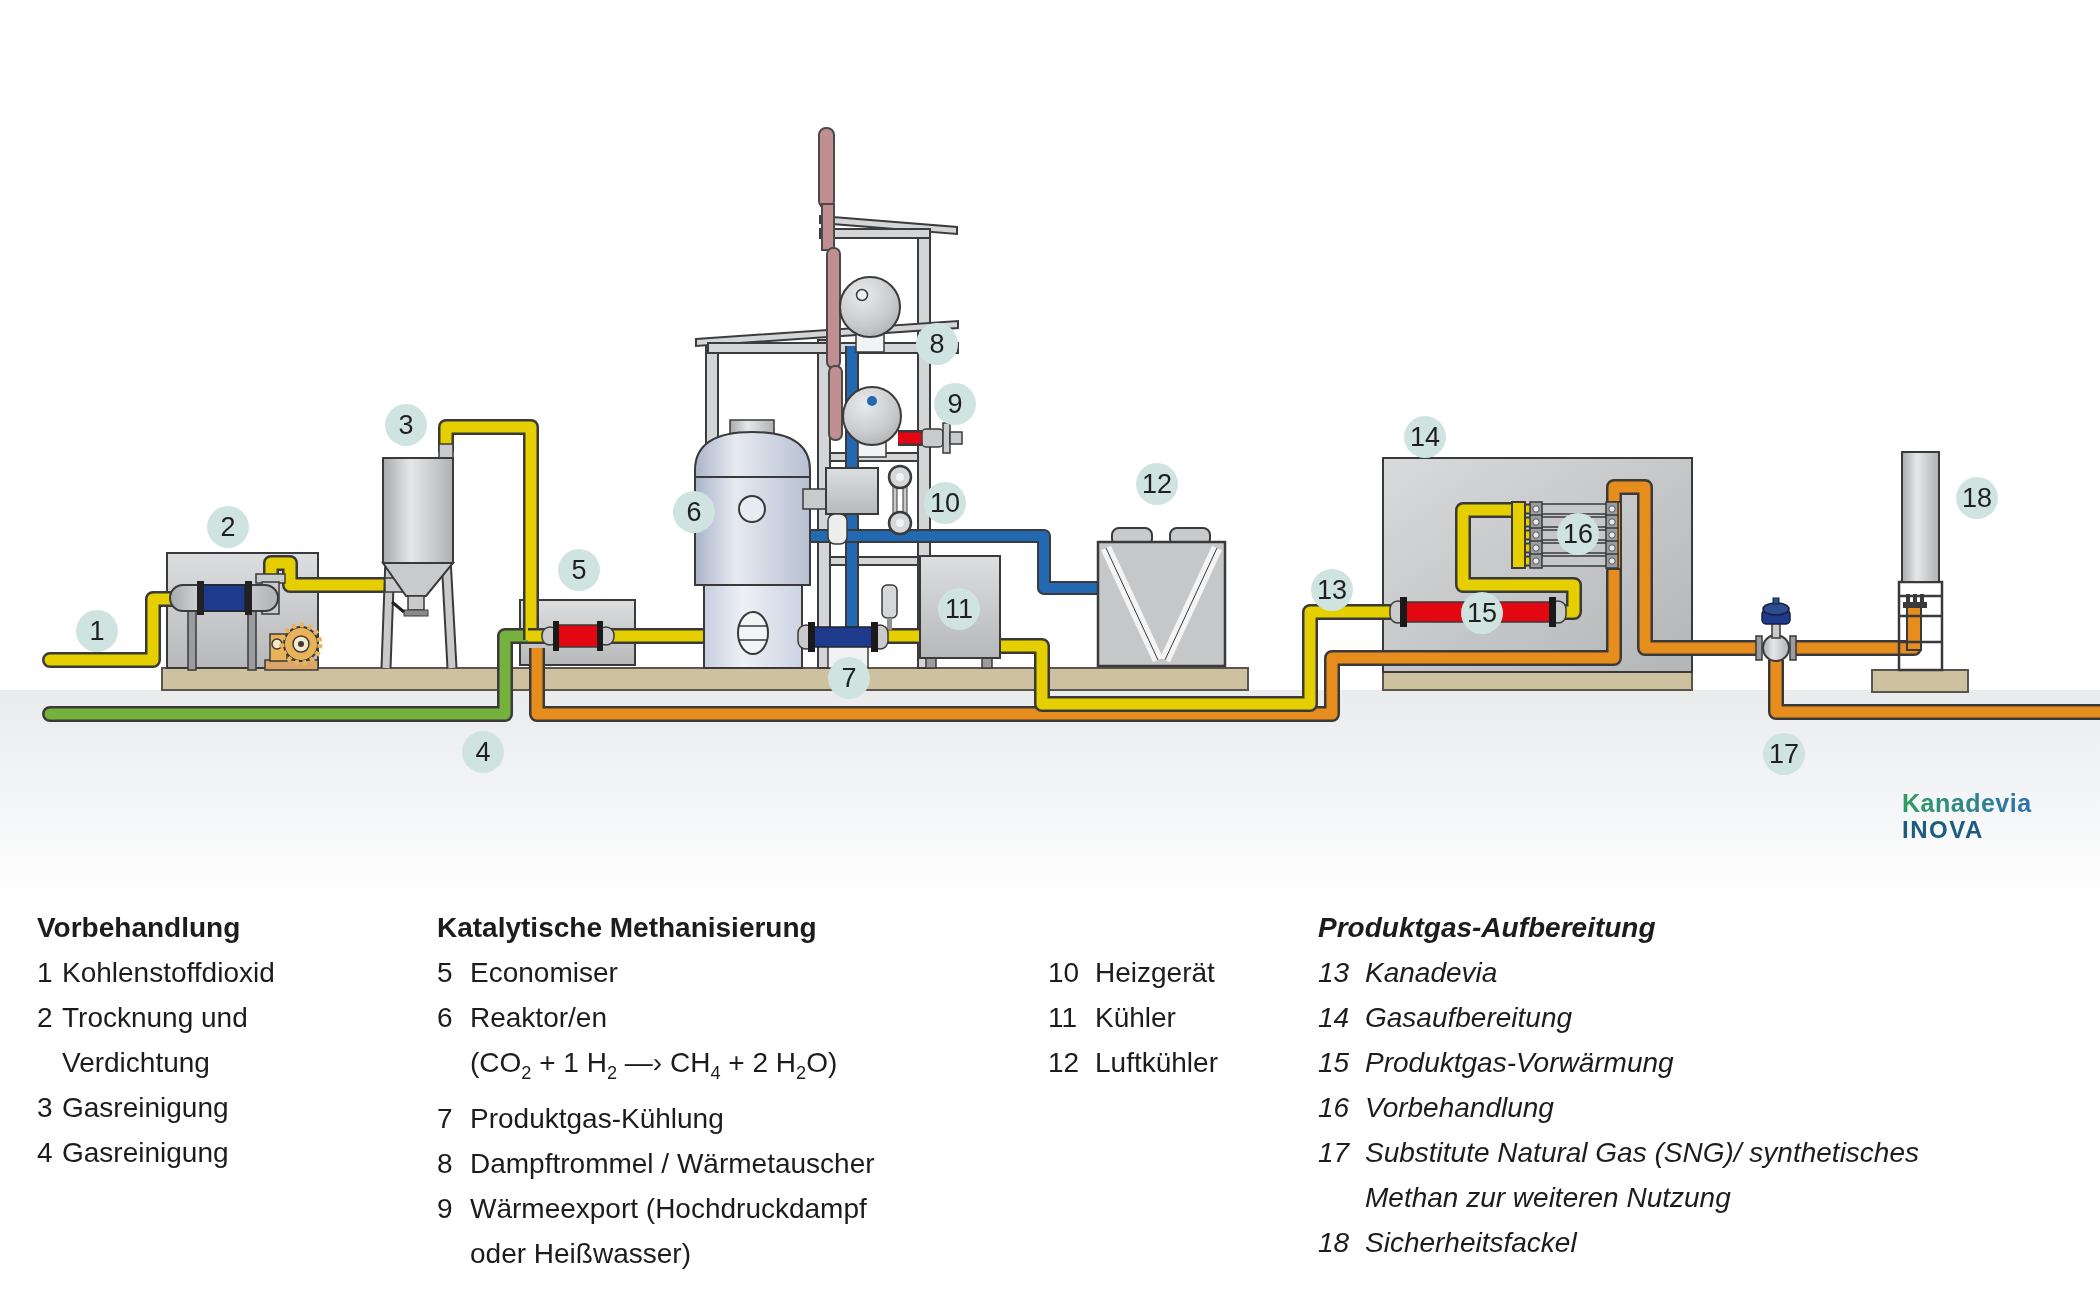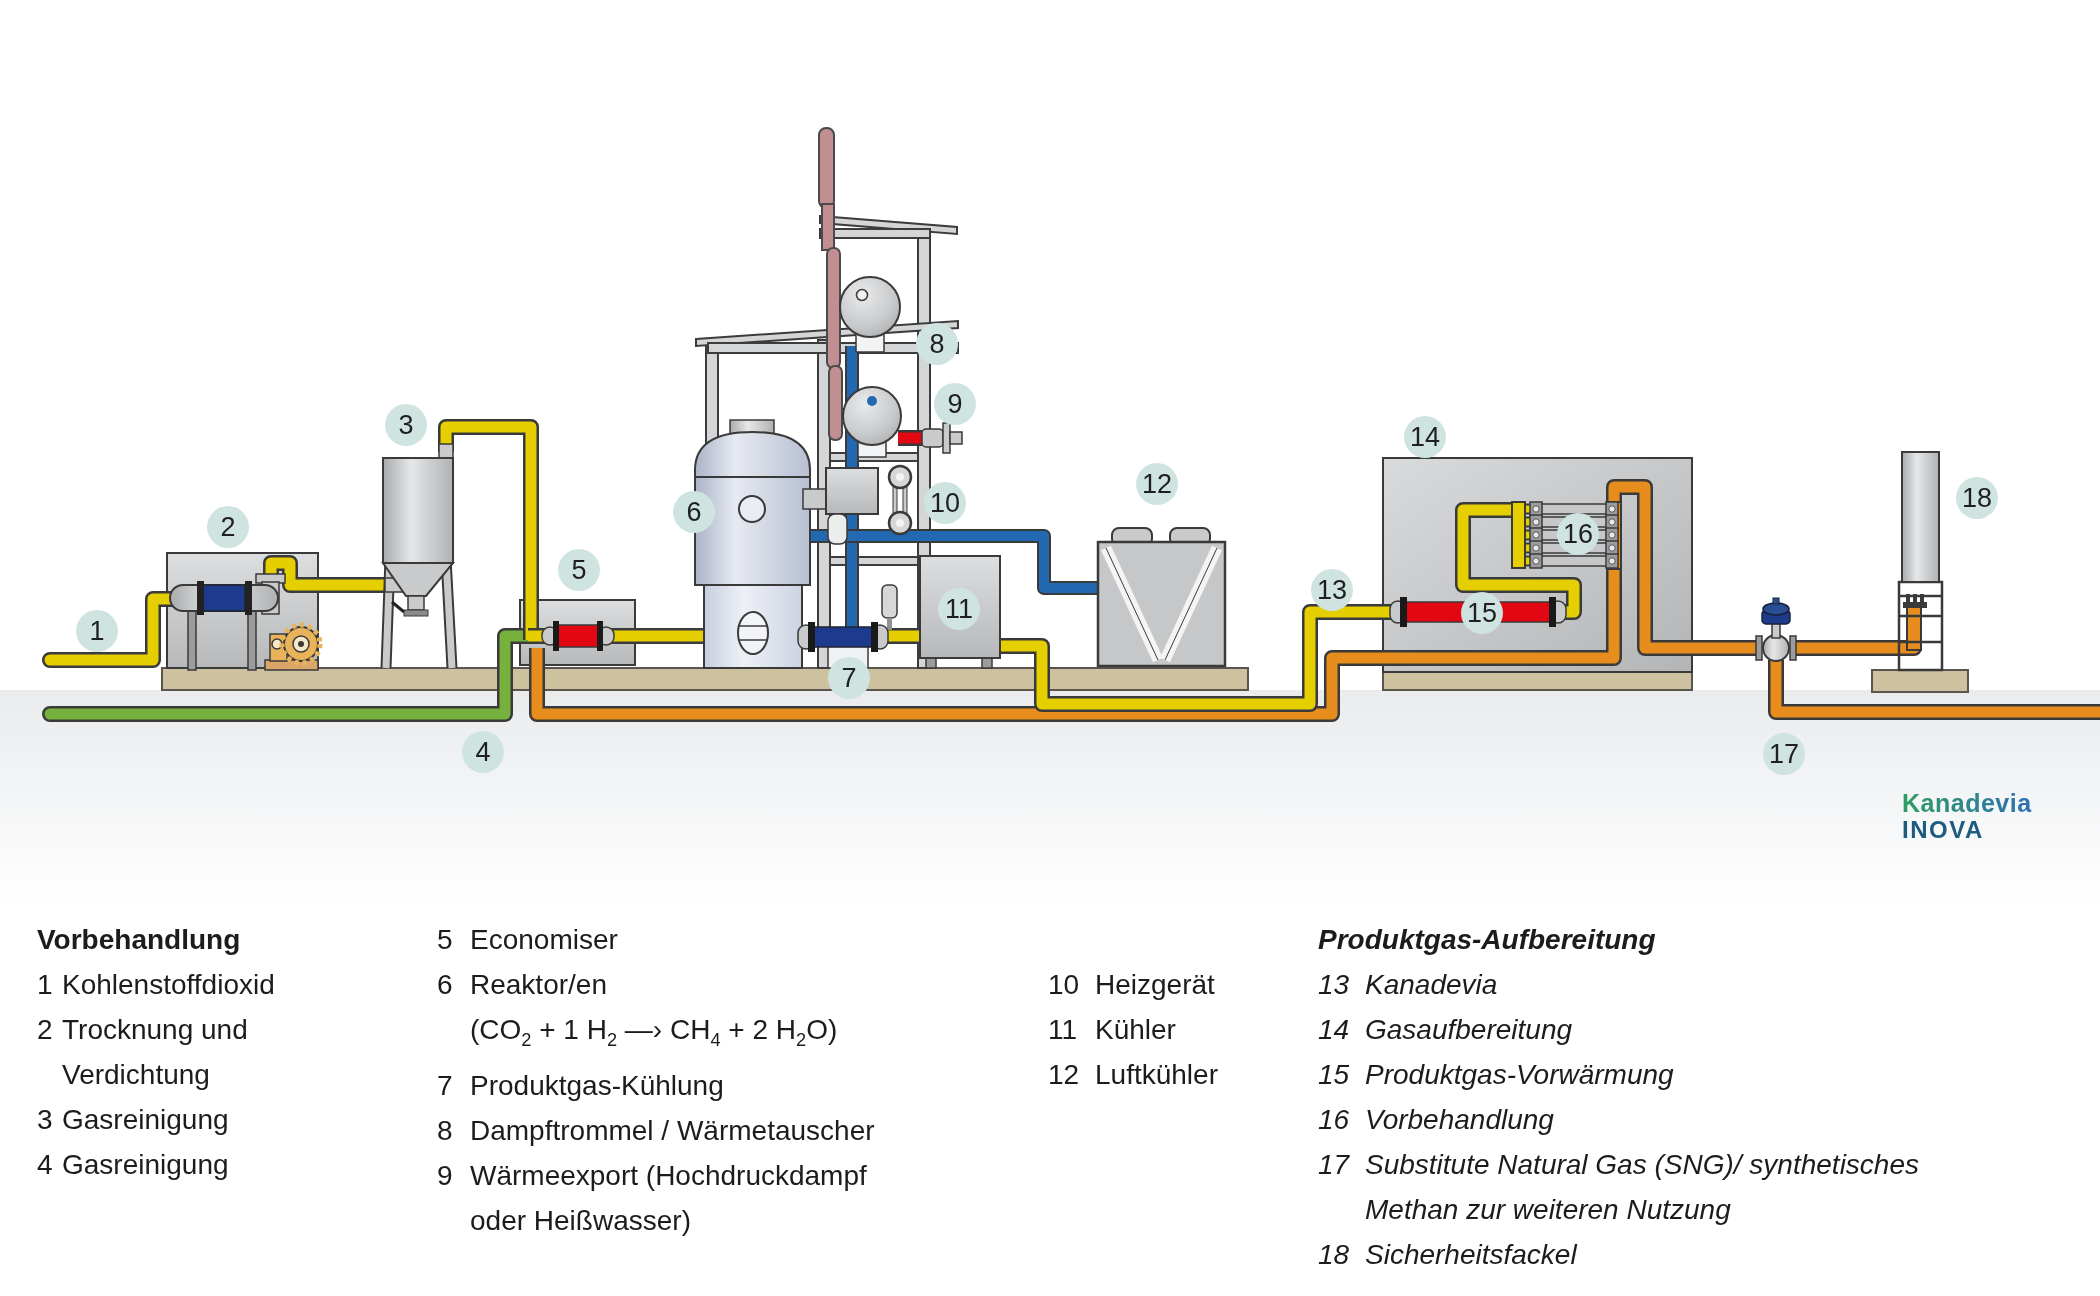--- a/index.html
+++ b/index.html
@@ -5,21 +5,21 @@
   html,body{margin:0;padding:0;background:#fff;}
   body{font-family:"Liberation Sans","DejaVu Sans",sans-serif;}
   #app{position:relative;width:2100px;height:1296px;background:#fff;overflow:hidden;}
   .diagram{position:absolute;left:0;top:0;width:2100px;height:905px;}
   .diagram svg.scene{position:absolute;left:0;top:0;}
   .badge{position:absolute;width:42px;height:42px;border-radius:50%;background:#cfe4e0;
          display:flex;align-items:center;justify-content:center;
          font-size:27px;color:#1f1f1f;transform:translate(-50%,-50%);}
   .logo{position:absolute;left:1900px;top:788px;}
   
-  .lg-col{position:absolute;color:#1c1c1c;font-size:28px;line-height:45px;margin-top:12px;}
+  .lg-col{position:absolute;color:#1c1c1c;font-size:28px;line-height:45px;}
   .lg-title{font-weight:bold;height:45px;white-space:nowrap;}
   .lg-row{display:flex;align-items:flex-start;}
   .lg-num{flex:0 0 25px;}
   .lg-col.c2 .lg-num{flex-basis:33px;}
   .lg-col.c3 .lg-num,.lg-col.c4 .lg-num{flex-basis:47px;}
   .lg-txt{flex:1 1 auto;}
   sub{font-size:0.65em;}
 </style>
 </head>
 <body>
@@ -367,20 +367,21 @@
         <span class="lg-num">3</span>
         <span class="lg-txt">Gasreinigung</span>
       </div>
       <div class="lg-row">
         <span class="lg-num">4</span>
         <span class="lg-txt">Gasreinigung</span>
       </div>
     </div>
 
     <div class="lg-col c2" style="left:437px;top:905px;width:480px;">
+      <div class="lg-title">Katalytische Methanisierung</div>
       <div class="lg-row">
         <span class="lg-num">5</span>
         <span class="lg-txt">Economiser</span>
       </div>
       <div class="lg-row">
         <span class="lg-num">6</span>
         <span class="lg-txt">Reaktor/en</span>
       </div>
       <div class="lg-row">
         <span class="lg-num"></span>

